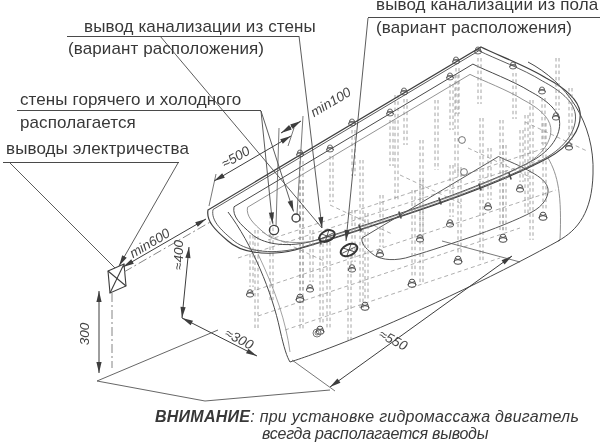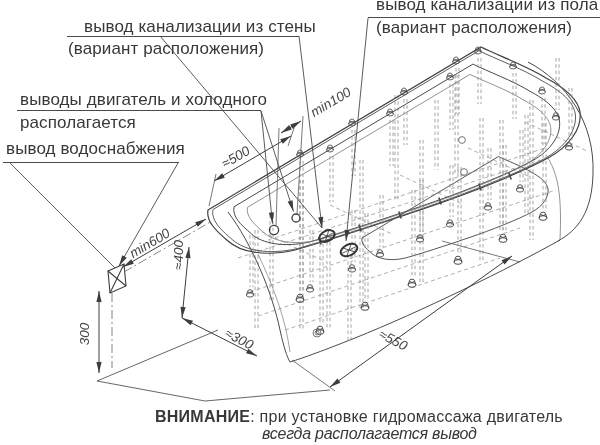--- a/index.html
+++ b/index.html
@@ -400,18 +400,18 @@
 <text x="0" y="0" transform="translate(237,343) rotate(27)" font-family="Liberation Sans, sans-serif" font-size="13.5" font-style="italic" fill="#454545" text-anchor="middle">≈300</text>
 
 <text x="0" y="0" transform="translate(391,344) rotate(27)" font-family="Liberation Sans, sans-serif" font-size="13.5" font-style="italic" fill="#454545" text-anchor="middle">≈550</text>
 </svg>
 <div class="lbl" style="left:84px;top:17px">вывод канализации из стены</div>
 <div style="position:absolute;left:67px;top:36px;width:232px;height:1px;background:#4a4a4a"></div>
 <div class="lbl" style="left:68px;top:39px">(вариант расположения)</div>
 <div class="lbl" style="left:376px;top:-5px">вывод канализации из пола</div>
 <div style="position:absolute;left:368px;top:17px;width:232px;height:1px;background:#4a4a4a"></div>
 <div class="lbl" style="left:376px;top:18px">(вариант расположения)</div>
-<div class="lbl" style="left:20px;top:90px">выводы двигатель и холодного</div>
+<div class="lbl" style="left:20px;top:90px">стены горячего и холодного</div>
 <div style="position:absolute;left:17px;top:110px;width:244px;height:1px;background:#4a4a4a"></div>
 <div class="lbl" style="left:20px;top:113px">располагается</div>
-<div class="lbl" style="left:6px;top:139px">вывод водоснабжения</div>
+<div class="lbl" style="left:6px;top:139px">выводы электричества</div>
 <div style="position:absolute;left:3px;top:162px;width:176px;height:1px;background:#4a4a4a"></div>
-<div style="position:absolute;left:155px;top:408px;font-size:16px;letter-spacing:0.25px"><b>ВНИМАНИЕ</b>: при установке гидромассажа двигатель</div>
-<div style="position:absolute;left:262px;top:425px;font-size:16px;font-style:italic;letter-spacing:-0.25px">всегда располагается вывод</div>
+<div style="position:absolute;left:155px;top:408px;font-size:16px;font-style:italic;letter-spacing:0.25px"><b>ВНИМАНИЕ</b>: при установке гидромассажа двигатель</div>
+<div style="position:absolute;left:262px;top:425px;font-size:16px;font-style:italic;letter-spacing:-0.25px">всегда располагается выводы</div>
 </body></html>

